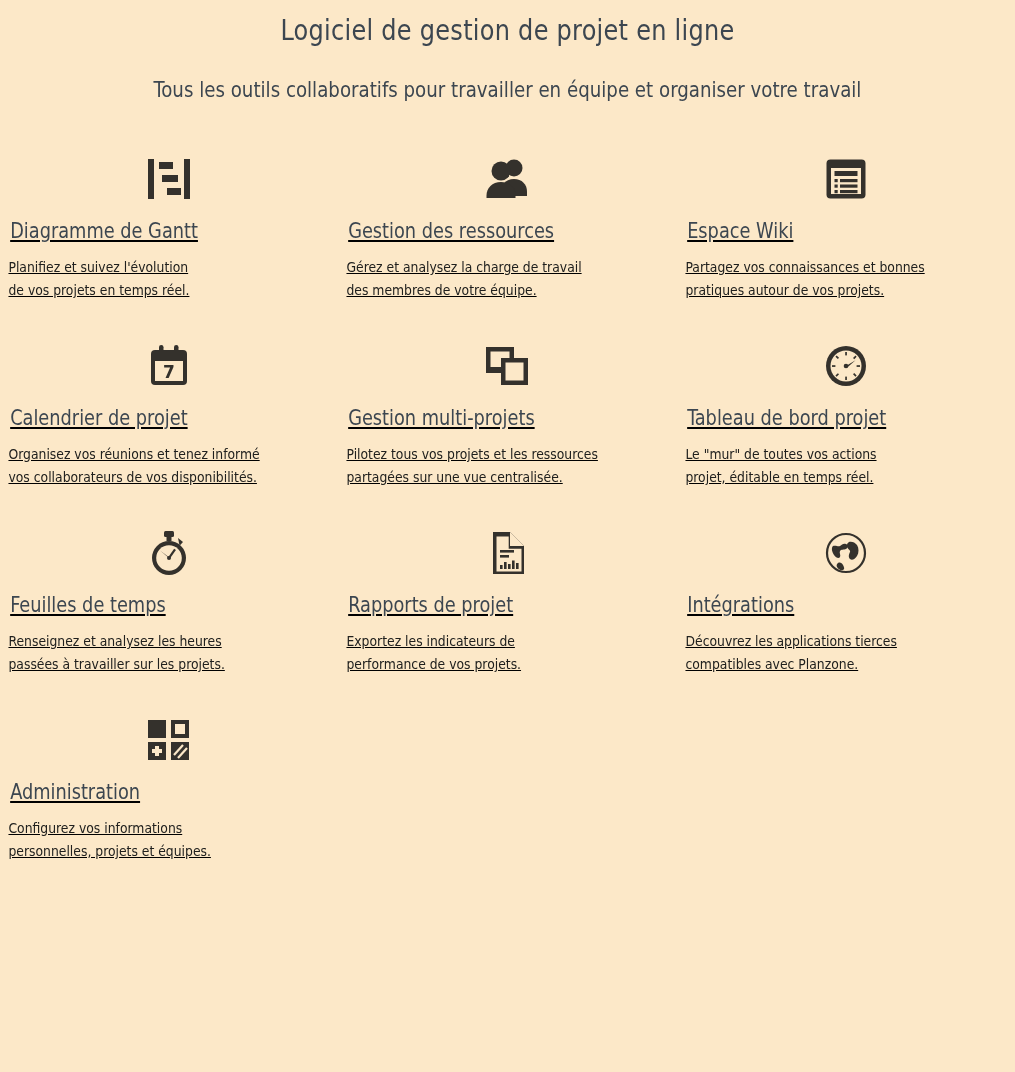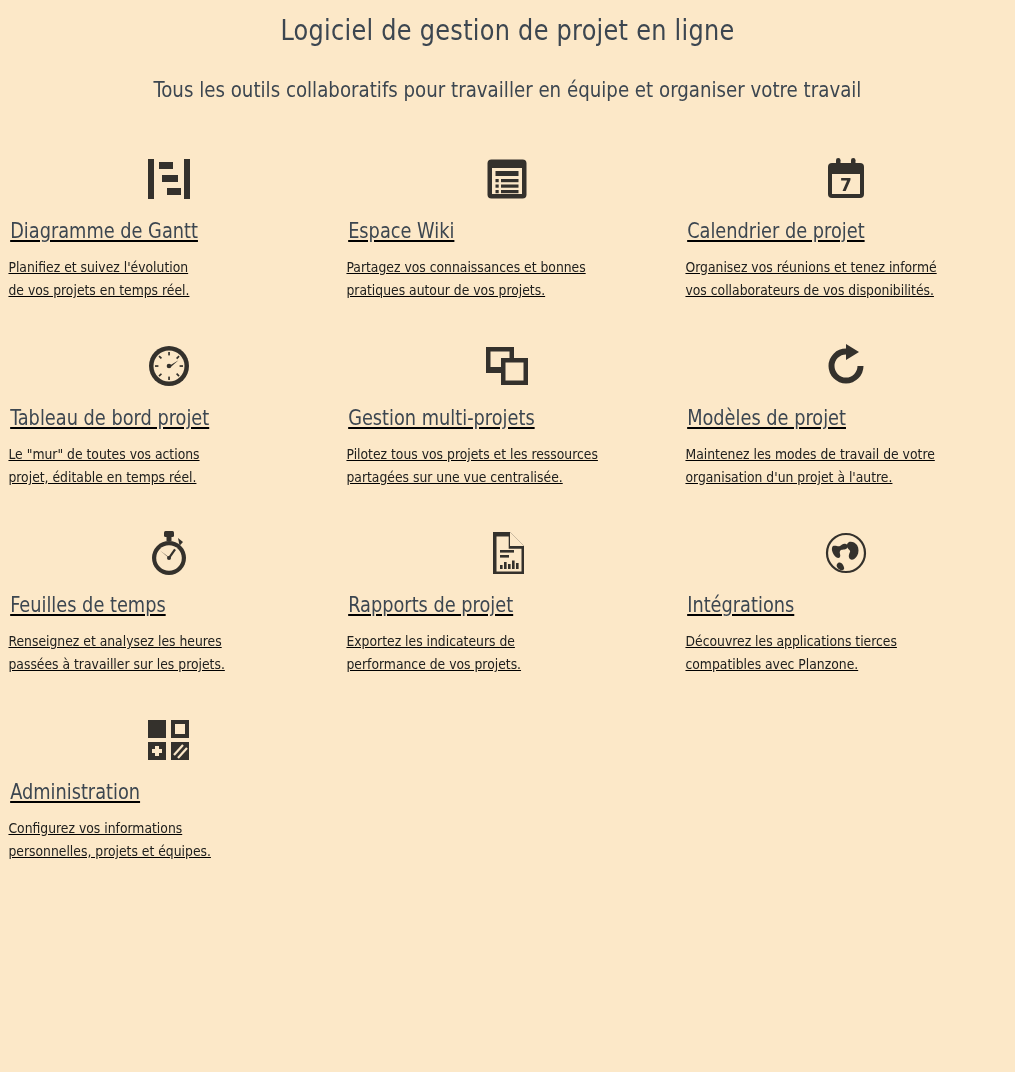--- a/index.html
+++ b/index.html
@@ -111,20 +111,35 @@
           <rect x="21" y="31" width="14" height="7" fill="#34312c"></rect>
         </svg>
       </div>
       <div class="feature-title">Diagramme de Gantt</div>
       <div class="feature-desc">
         <span class="l1">Planifiez et suivez l'évolution</span>
         <span class="l2">de vos projets en temps réel.</span>
       </div>
     </div>
 
+    <div class="cell">
+      <div class="icon-wrap">
+        <svg width="46" height="42" viewBox="0 0 46 42">
+          <circle cx="30" cy="10" r="8.5" fill="#34312c"></circle>
+          <path d="M30 21c-8 0-13 5.5-13 12.5V38h26v-4.5C43 26.5 38 21 30 21z" fill="#34312c"></path>
+          <circle cx="17" cy="13" r="9.5" fill="#34312c"></circle>
+          <path d="M17 24c-8.8 0-14.5 6-14.5 13.5V40h29v-2.5C31.5 30 25.8 24 17 24z" fill="#34312c"></path>
+        </svg>
+      </div>
+      <div class="feature-title">Gestion des ressources</div>
+      <div class="feature-desc">
+        <span class="l1">Gérez et analysez la charge de travail</span>
+        <span class="l2">des membres de votre équipe.</span>
+      </div>
+    </div>
 
 
 
     <div class="cell">
       <div class="icon-wrap">
         <svg width="42" height="42" viewBox="0 0 42 42">
           <rect x="1.5" y="1.5" width="39" height="39" rx="4" fill="#34312c"></rect>
           <rect x="6" y="10" width="30" height="26" fill="#fce8c8"></rect>
           <rect x="9.5" y="13" width="23" height="5" fill="#34312c"></rect>
           <rect x="9.5" y="21" width="3.2" height="3.2" fill="#34312c"></rect>
@@ -150,20 +165,36 @@
           <rect x="26" y="1" width="4.5" height="9" rx="2.2" fill="#34312c"></rect>
           <rect x="3" y="6" width="36" height="35" rx="4" fill="#34312c"></rect>
           <rect x="7" y="17" width="28" height="20" fill="#fce8c8"></rect>
           <text x="21" y="34" text-anchor="middle" font-family="DejaVu Sans, Liberation Sans, sans-serif" font-size="17" font-weight="bold" fill="#34312c">7</text>
         </svg>
       </div>
       <div class="feature-title">Calendrier de projet</div>
       <div class="feature-desc">
         <span class="l1">Organisez vos réunions et tenez informé</span>
         <span class="l2">vos collaborateurs de vos disponibilités.</span>
+      </div>
+    </div>
+
+    <div class="cell">
+      <div class="icon-wrap">
+        <svg width="46" height="42" viewBox="0 0 46 42">
+          <path d="M2 2h28v12h-6v14H2z" fill="#34312c"></path>
+          <rect x="6.5" y="6.5" width="19" height="15.5" fill="#fce8c8"></rect>
+          <rect x="17" y="13" width="27" height="27" fill="#34312c"></rect>
+          <rect x="21.5" y="17.5" width="18" height="18" fill="#fce8c8"></rect>
+        </svg>
+      </div>
+      <div class="feature-title">Gestion multi-projets</div>
+      <div class="feature-desc">
+        <span class="l1">Pilotez tous vos projets et les ressources</span>
+        <span class="l2">partagées sur une vue centralisée.</span>
       </div>
     </div>
 
     <div class="cell">
       <div class="icon-wrap">
         <svg width="44" height="44" viewBox="0 0 44 44">
           <circle cx="22" cy="22" r="20" fill="#34312c"></circle>
           <circle cx="22" cy="22" r="15.5" fill="#fce8c8"></circle>
           <g fill="#34312c">
             <rect x="21.2" y="8" width="1.7" height="3.4"></rect>
@@ -179,49 +210,20 @@
           <circle cx="22" cy="22" r="2.3" fill="#34312c"></circle>
         </svg>
       </div>
       <div class="feature-title">Tableau de bord projet</div>
       <div class="feature-desc">
         <span class="l1">Le "mur" de toutes vos actions</span>
         <span class="l2">projet, éditable en temps réel.</span>
       </div>
     </div>
 
-    <div class="cell">
-      <div class="icon-wrap">
-        <svg width="46" height="42" viewBox="0 0 46 42">
-          <path d="M2 2h28v12h-6v14H2z" fill="#34312c"></path>
-          <rect x="6.5" y="6.5" width="19" height="15.5" fill="#fce8c8"></rect>
-          <rect x="17" y="13" width="27" height="27" fill="#34312c"></rect>
-          <rect x="21.5" y="17.5" width="18" height="18" fill="#fce8c8"></rect>
-        </svg>
-      </div>
-      <div class="feature-title">Gestion multi-projets</div>
-      <div class="feature-desc">
-        <span class="l1">Pilotez tous vos projets et les ressources</span>
-        <span class="l2">partagées sur une vue centralisée.</span>
-      </div>
-    </div>
-
-    <div class="cell">
-      <div class="icon-wrap">
-        <svg width="44" height="44" viewBox="0 0 44 44">
-          <path d="M22 4.5a17.5 17.5 0 1 0 17.5 17.5h-6A11.5 11.5 0 1 1 22 10.5z" fill="#34312c"></path>
-          <path d="M22 0l13 8-13 8z" fill="#34312c"></path>
-        </svg>
-      </div>
-      <div class="feature-title">Modèles de projet</div>
-      <div class="feature-desc">
-        <span class="l1">Maintenez les modes de travail de votre</span>
-        <span class="l2">organisation d'un projet à l'autre.</span>
-      </div>
-    </div>
 
     <div class="cell">
       <div class="icon-wrap">
         <svg width="42" height="46" viewBox="0 0 42 46">
           <rect x="16" y="1" width="10" height="6" rx="1.5" fill="#34312c"></rect>
           <rect x="18.5" y="6" width="5" height="5" fill="#34312c"></rect>
           <path d="M30 8l5 4-3.4 3.8z" fill="#34312c"></path>
           <circle cx="21" cy="28" r="17" fill="#34312c"></circle>
           <circle cx="21" cy="28" r="12.8" fill="#fce8c8"></circle>
           <path d="M21 28L12 20.5 20 26.6z" fill="#34312c"></path>

